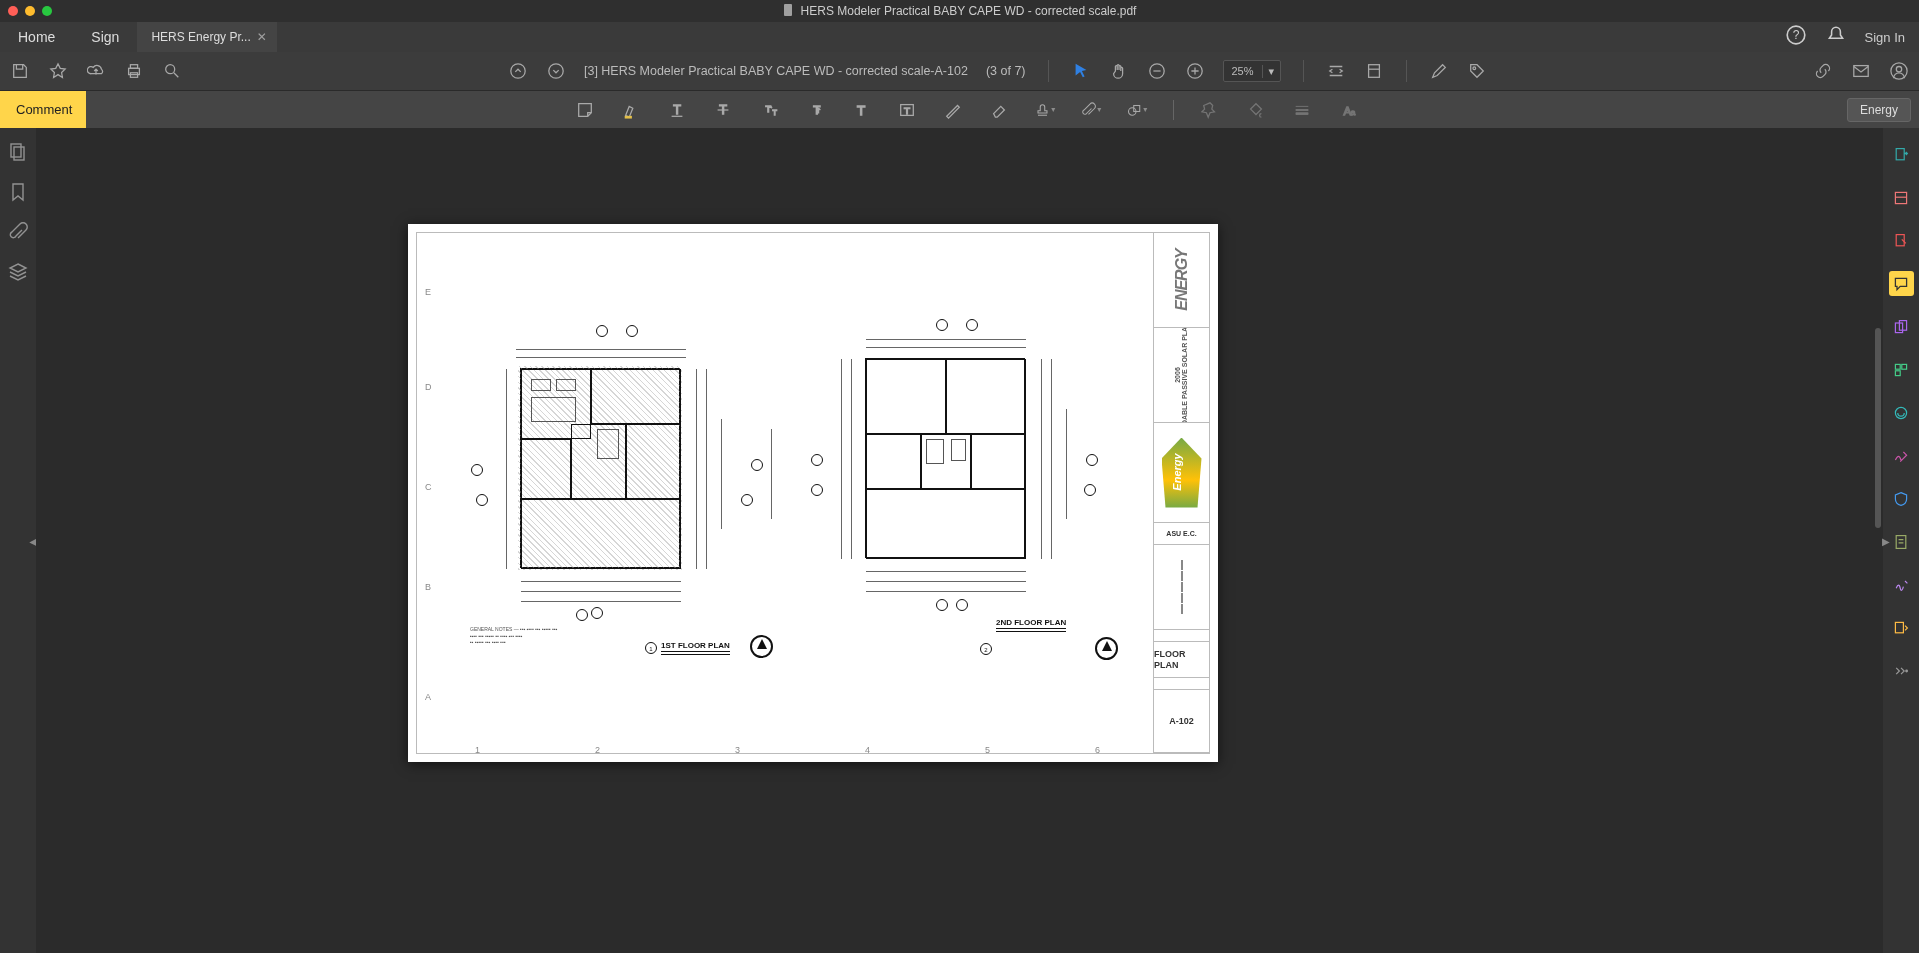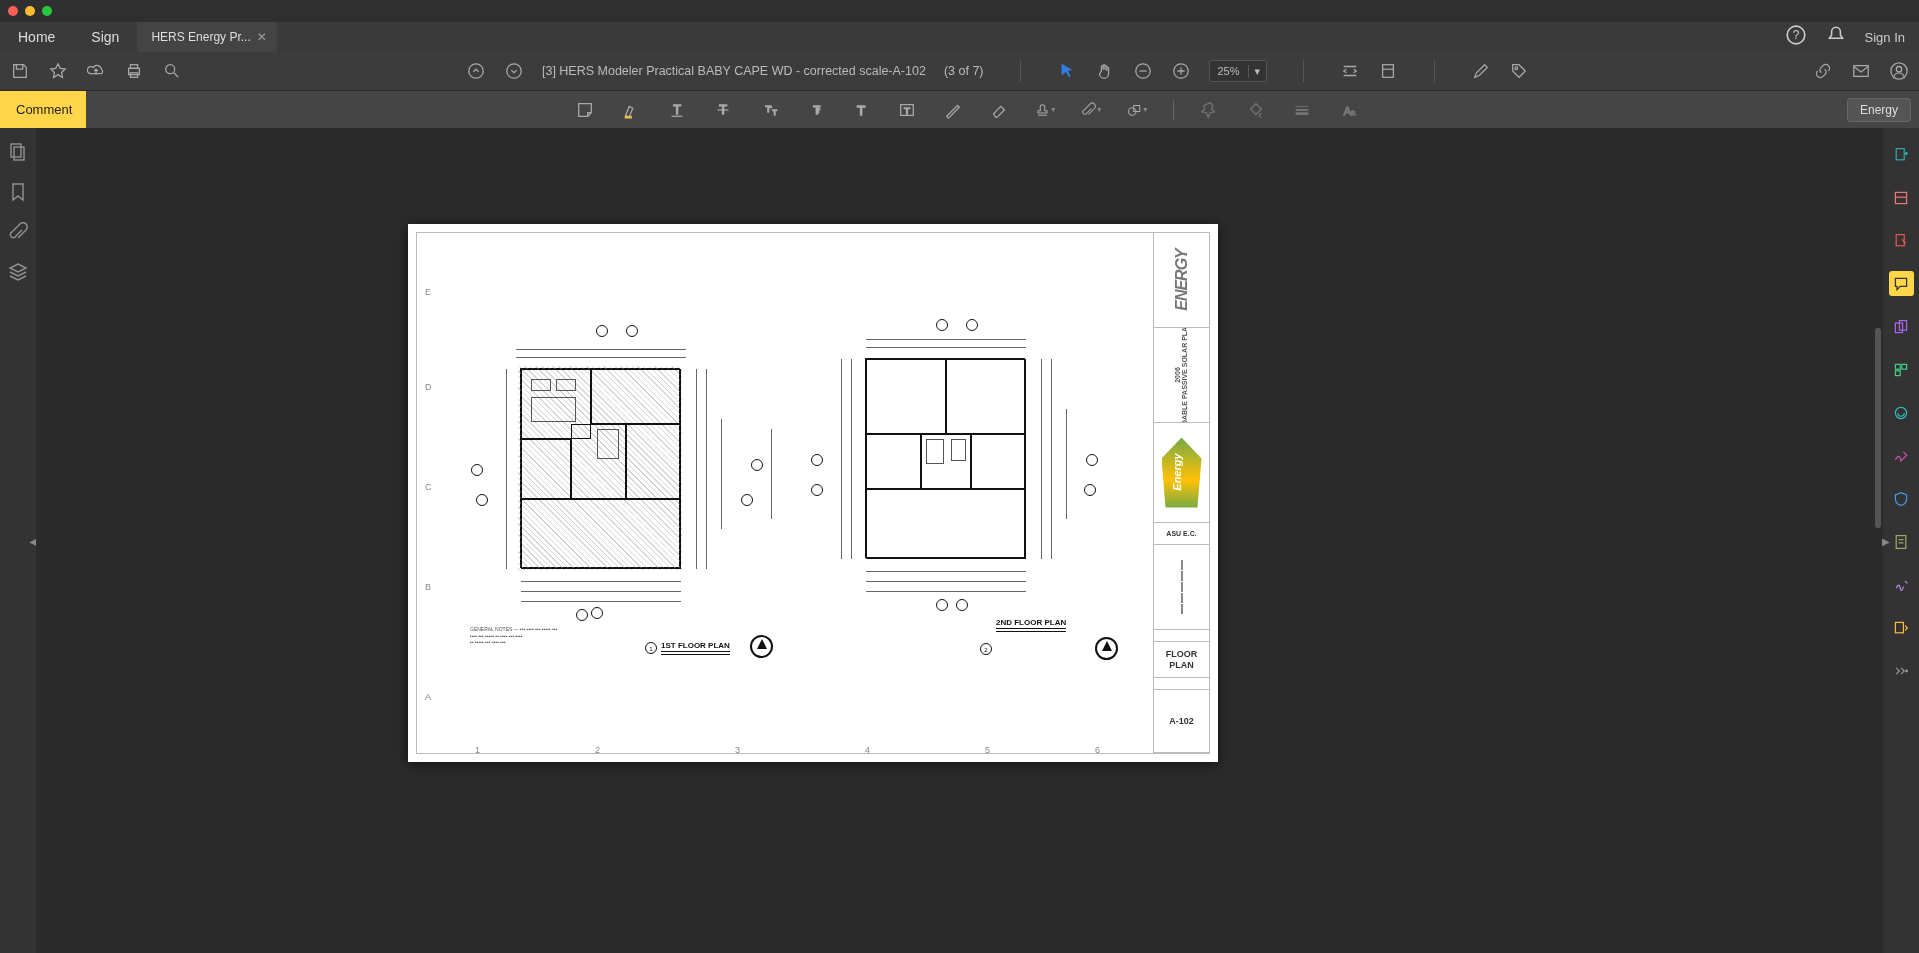--- a/index.html
+++ b/index.html
@@ -17,21 +17,21 @@
 .nav { height:30px; background:#3a3a3a; display:flex; align-items:stretch; }
 .nav .navbtn { padding:0 18px; display:flex; align-items:center; font-size:14px; color:#ddd; cursor:pointer; }
 .nav .tab { display:flex; align-items:center; background:#444; padding:0 10px 0 14px; font-size:12px; color:#ddd; max-width:150px; gap:6px; }
 .nav .tab .x{opacity:.6; font-size:12px; cursor:pointer}
 .nav .spacer{flex:1}
 .nav .right{display:flex; align-items:center; gap:18px; padding-right:14px;}
 .nav .right .ico{width:22px; text-align:center; cursor:pointer; color:#ddd}
 .nav .signin{font-size:13px}
 
 
-.toolbar { height:38px; background:#3c3c3c; display:flex; align-items:center; padding:0 10px; gap:36px; color:#bbb; font-size:12.5px;}
+.toolbar { height:38px; background:#3c3c3c; display:flex; align-items:center; padding:0 10px; gap:22px; color:#bbb; font-size:12.5px;}
 .toolbar .grp{display:flex; align-items:center; gap:18px}
 .toolbar .sep{width:1px; height:22px; background:#555}
 .toolbar .ico{width:20px; height:20px; display:flex; align-items:center; justify-content:center; cursor:pointer; opacity:.85}
 .toolbar .ico svg{width:18px;height:18px;stroke:#bbb;fill:none;stroke-width:1.4}
 .toolbar .doc{white-space:nowrap}
 .toolbar .flexgap{flex:1}
 .toolbar .cursor svg path{fill:#2d8cff; stroke:none}
 .zoombox{display:flex; align-items:center; background:#333; border:1px solid #555; border-radius:2px; height:22px; font-size:11px}
 .zoombox span{padding:0 8px}
 .zoombox .caret{border-left:1px solid #555; padding:0 6px}
@@ -85,31 +85,39 @@
 
 .tblock{position:absolute; right:0; top:0; bottom:0; width:56px; border-left:1px solid #bbb; display:flex; flex-direction:column;}
 .tb-cell{border-bottom:1px solid #bbb; display:flex; align-items:center; justify-content:center; position:relative; overflow:hidden}
 .tb-logo .t1{position:absolute; transform:rotate(-90deg); font:italic 900 16px Arial; color:#777; letter-spacing:-1px}
 .tb-text .t2{position:absolute; transform:rotate(-90deg); font:700 7px Arial; color:#555; white-space:nowrap; text-align:center}
 .tb-green{background:linear-gradient(#7a4,#ffc107 60%,#7a4); clip-path:polygon(50% 0,100% 30%,90% 100%,10% 100%,0 30%); width:40px;height:70px; position:relative}
 .tb-green span{position:absolute; transform:rotate(-90deg); left:-4px; top:28px; font:italic 800 11px Arial; color:#fff}
 .tb-asu{font:700 7px Arial; color:#333}
 .tb-mini{display:flex; flex-direction:column; gap:1px; padding:3px}
 .tb-mini div{height:10px; border:1px solid #888}
-.tb-sheet{font:700 9px Arial; color:#333; text-align:center; line-height:1.2}
+.tb-sheet{font:700 9px Arial; color:#333; line-height:1.2}
 .tb-num{font:700 9px Arial; color:#333}
 </style>
 </head>
 <body>
 
 <div class="titlebar">
   <div class="traffic">
     <span class="t-red"></span>
     <span class="t-yel"></span>
     <span class="t-grn"></span>
+  </div>
+  <div class="title-center">
+    <span class="fi">
+      <svg width="12" height="12">
+          <rect x="1" y="0" width="8" height="12" rx="1" fill="#bbb"></rect>
+        </svg>
+    </span>
+    <span>HERS Modeler Practical BABY CAPE WD - corrected scale.pdf</span>
   </div>
 </div>
 
 <div class="nav">
   <div class="navbtn">Home</div>
   <div class="navbtn">Sign</div>
   <div class="tab">
     <span style="overflow:hidden;text-overflow:ellipsis;white-space:nowrap">HERS Energy Pr...</span>
     <span class="x">✕</span>
   </div>

